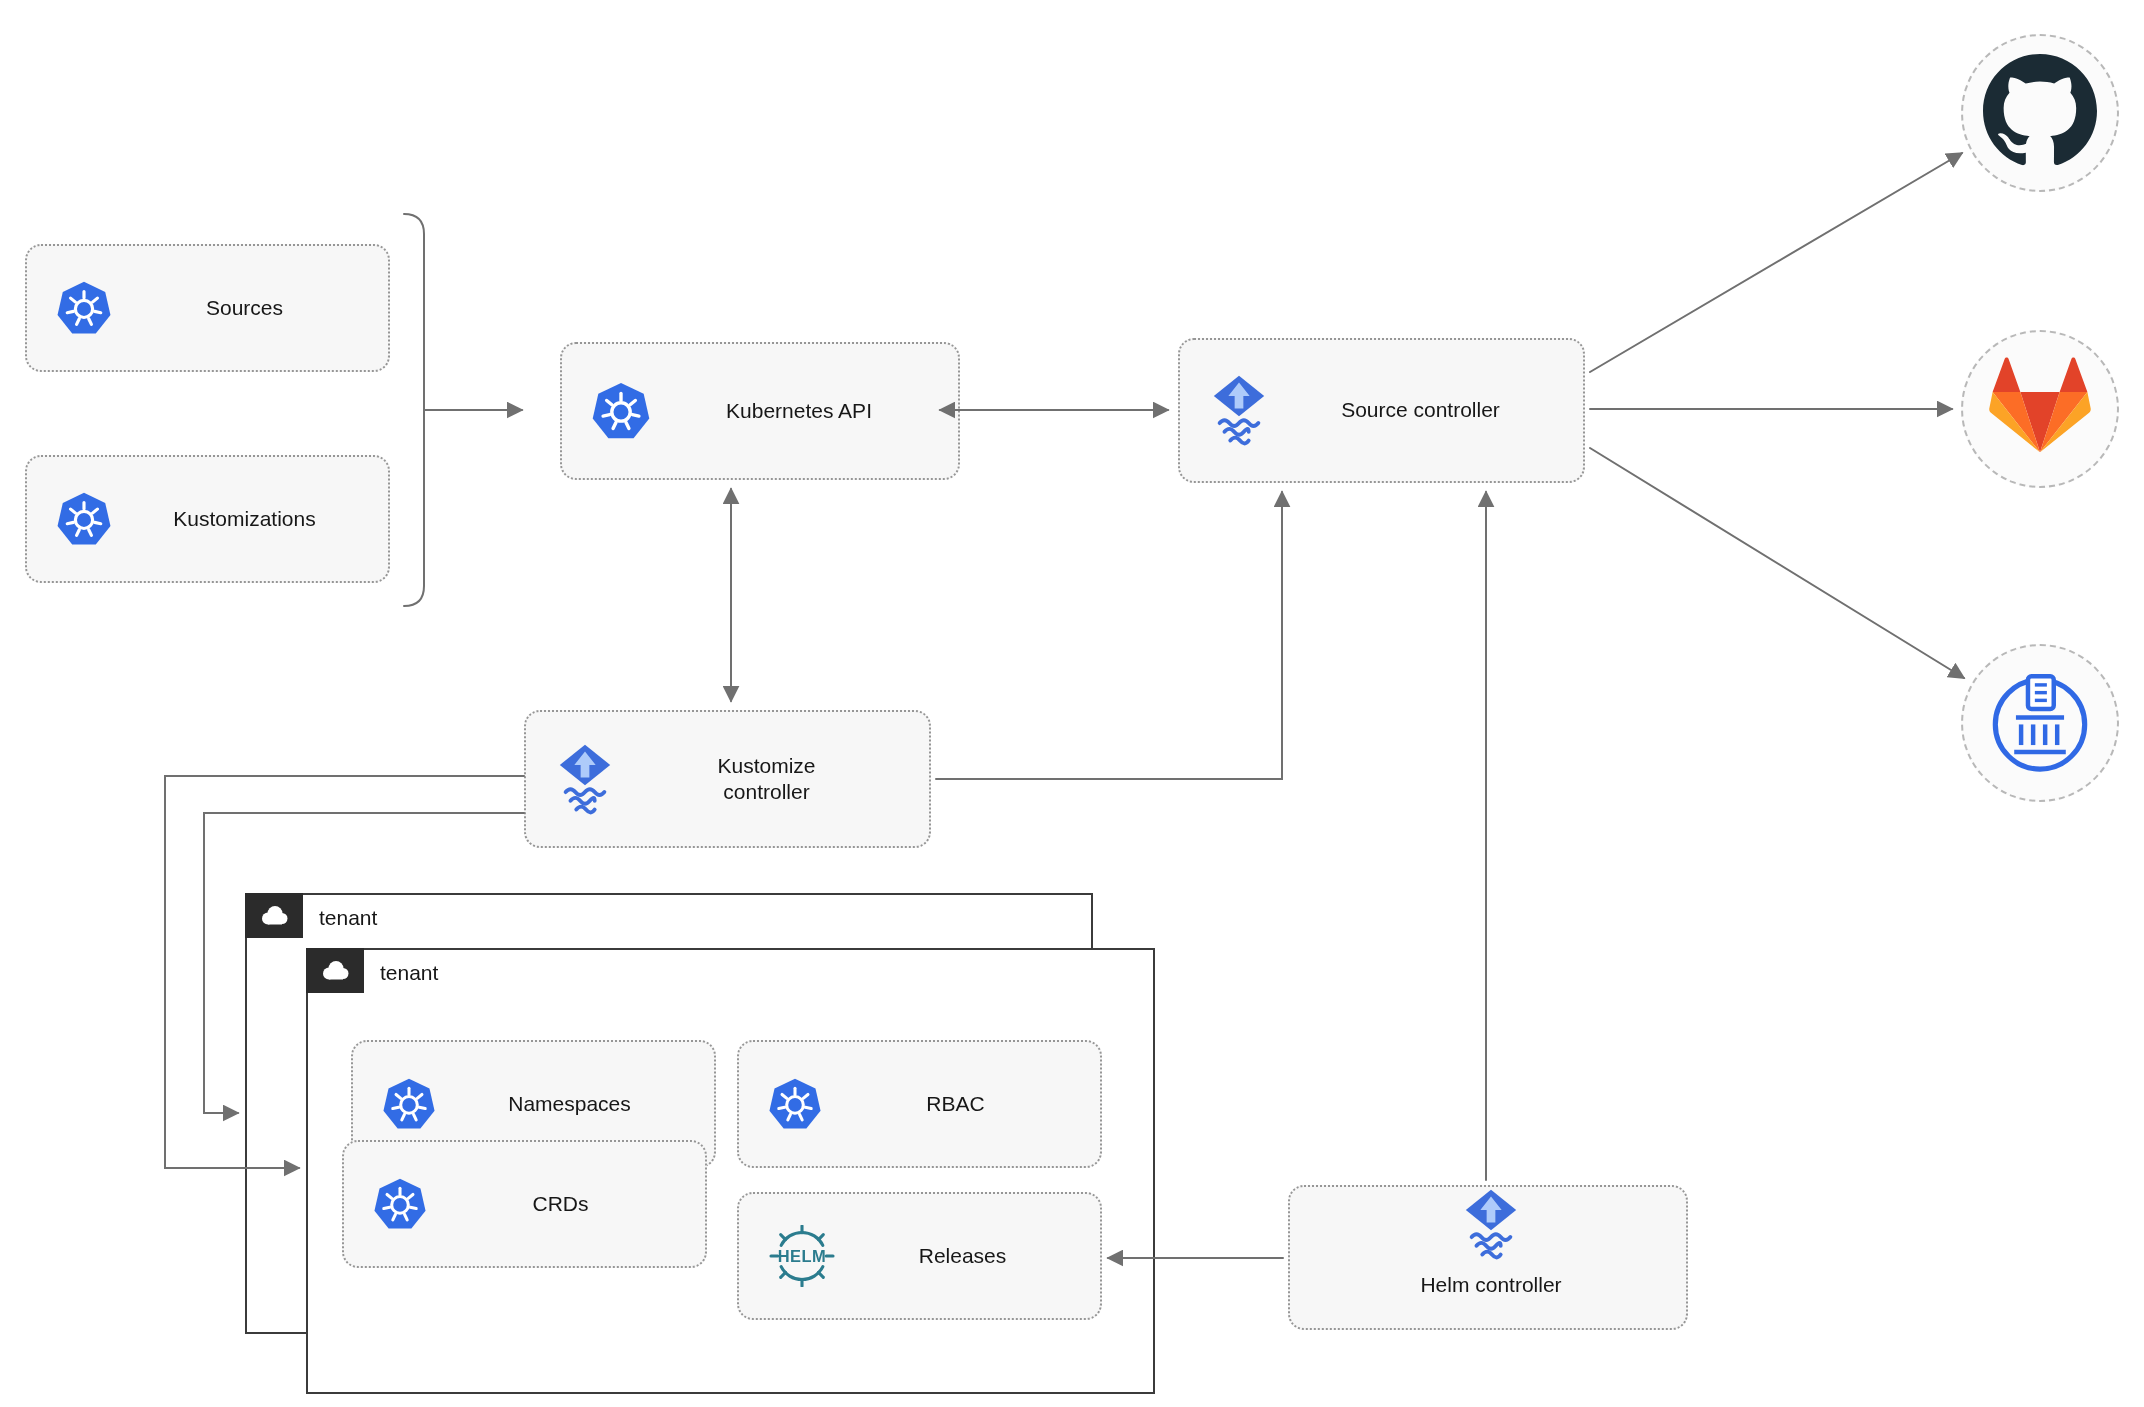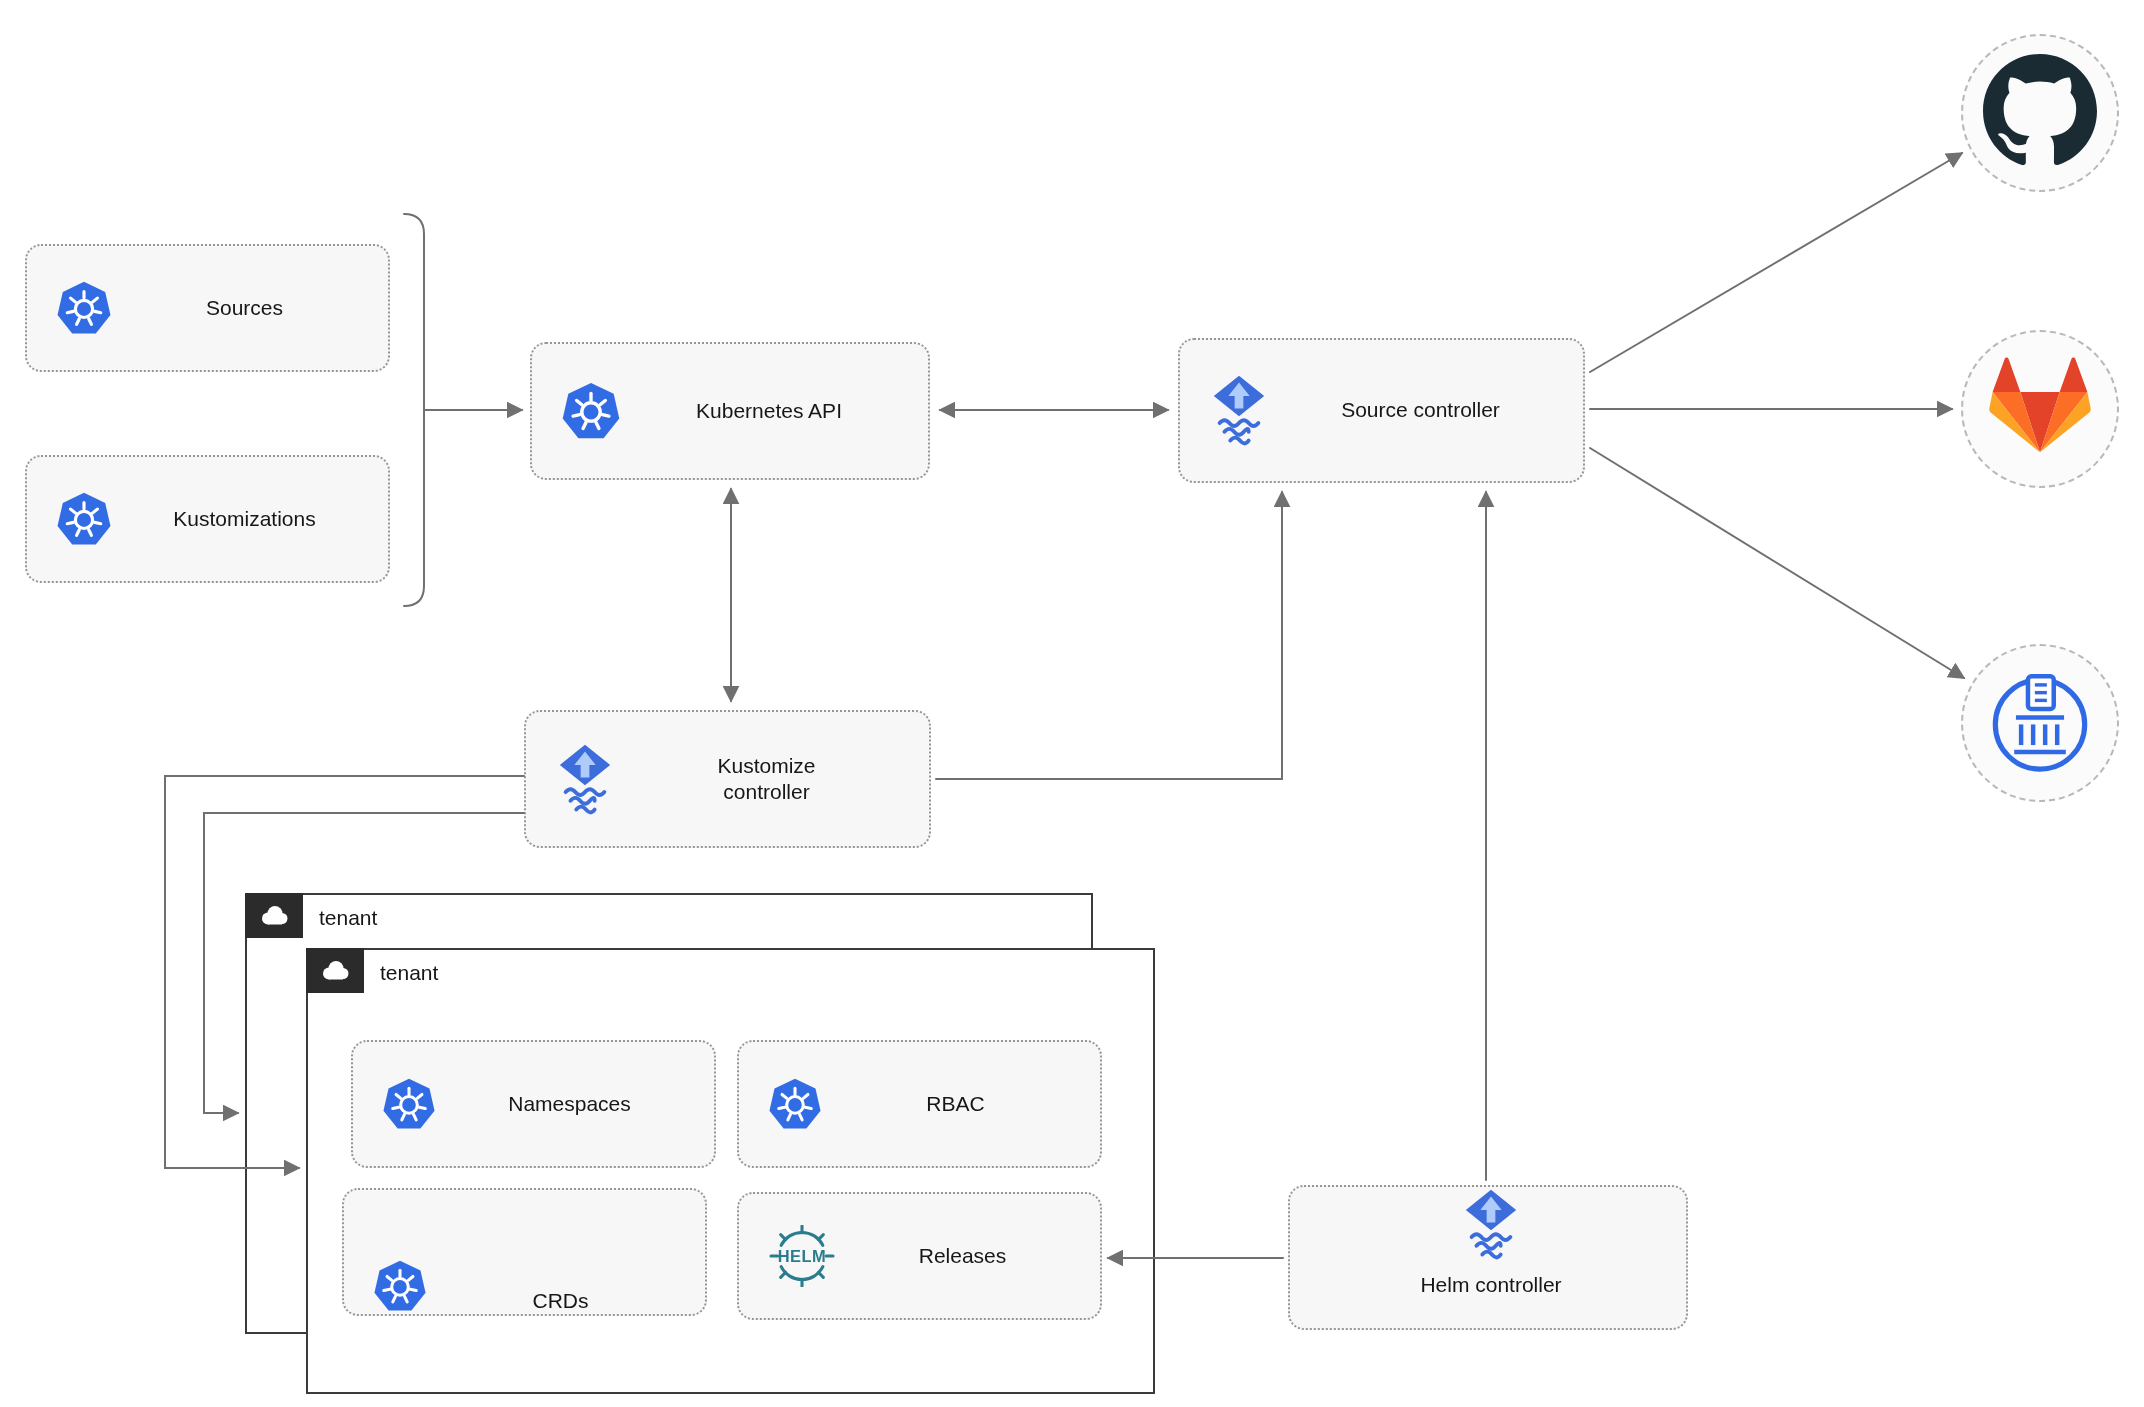--- a/index.html
+++ b/index.html
@@ -135,21 +135,21 @@
 
   <div class="node" style="left:25px;top:455px;width:365px;height:128px;">
     <span class="ic">
         <svg width="58" height="58">
           <use href="#sym-k8s"></use>
         </svg>
       </span>
     <span class="lbl">Kustomizations</span>
   </div>
 
-  <div class="node" style="left:530px;top:342px;width:400px;height:138px;">
+  <div class="node" style="left:560px;top:342px;width:400px;height:138px;">
     <span class="ic">
         <svg width="62" height="62">
           <use href="#sym-k8s"></use>
         </svg>
       </span>
     <span class="lbl">Kubernetes API</span>
   </div>
 
   <div class="node" style="left:1178px;top:338px;width:407px;height:145px;">
     <span class="ic">
@@ -195,21 +195,21 @@
 
   <div class="node" style="left:737px;top:1040px;width:365px;height:128px;">
     <span class="ic">
         <svg width="56" height="56">
           <use href="#sym-k8s"></use>
         </svg>
       </span>
     <span class="lbl">RBAC</span>
   </div>
 
-  <div class="node" style="left:342px;top:1188px;width:365px;height:128px;align-items:flex-end;">
+  <div class="node" style="left:342px;top:1140px;width:365px;height:128px;">
     <span class="ic">
         <svg width="56" height="56">
           <use href="#sym-k8s"></use>
         </svg>
       </span>
     <span class="lbl">CRDs</span>
   </div>
 
   <div class="node" style="left:737px;top:1192px;width:365px;height:128px;">
     <span class="ic">

